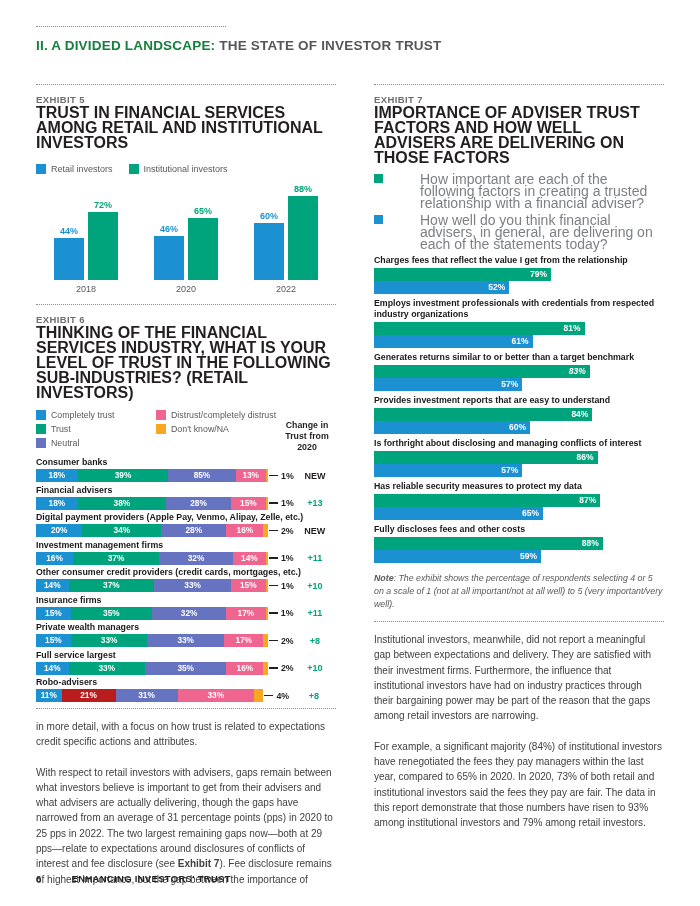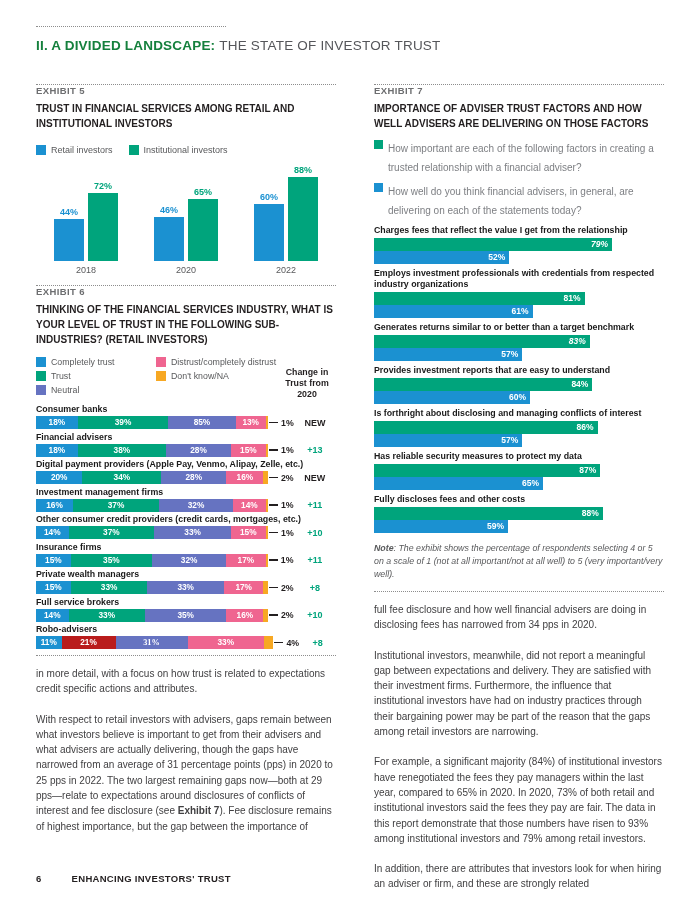--- a/index.html
+++ b/index.html
@@ -1,28 +1,28 @@
 <!DOCTYPE html>
 <html><head>
 <meta charset="utf-8">
 <style>
   html,body{margin:0;padding:0;background:#ffffff;}
   .page{width:700px;height:906px;position:relative;overflow:hidden;background:#fff;
         font-family:"Liberation Sans",sans-serif;color:#231f20;}
   .top-rule{position:absolute;top:26px;left:36px;width:190px;border-top:1.5px dotted #8d8d8d;}
   .header{position:absolute;top:38px;left:36px;font-size:13.5px;letter-spacing:.2px;white-space:nowrap;}
   .kicker{color:#15803d;font-weight:bold;text-align:right;}
-  .htitle{color:#55565a;font-weight:normal;margin-left:4px;}
+  .htitle{color:#55565a;font-weight:bold;margin-left:4px;}
   .columns{position:absolute;top:84px;left:36px;width:628px;display:flex;gap:38px;align-items:flex-start;}
   .col-left{width:300px;}
   .col-right{width:290px;}
   .dotted{border-top:1.5px dotted #8d8d8d;height:0;}
   .mt10{margin-top:10px}.mt6{margin-top:6px}
-  .ex-label{font-size:9.5px;font-weight:bold;color:#6d6e70;letter-spacing:.4px;}
-  .ex-title{font-size:10px;font-weight:bold;color:#231f20;line-height:15px;margin-top:5px;}
+  .ex-label{font-size:9.5px;font-weight:bold;color:#6d6e70;letter-spacing:.4px;margin-top:9px;}
+  .ex-title{font-size:16px;font-weight:bold;color:#231f20;line-height:15px;}
   .leg-item{display:flex;align-items:center;gap:5px;}
   .swatch{width:10px;height:10px;flex:none;}
   .leg-text{display:block;}
   
   .e5-legend{display:flex;gap:16px;margin-top:14px;font-size:9px;color:#58595b;}
   .e5-chart{display:flex;justify-content:space-around;align-items:flex-end;margin-top:6px;height:114px;}
   .e5group{display:flex;flex-direction:column;align-items:center;}
   .e5bars{display:flex;align-items:flex-end;gap:4px;}
   .e5bar{display:flex;flex-direction:column;align-items:center;width:30px;}
   .e5val{font-size:9px;font-weight:bold;margin-bottom:2px;}
@@ -41,21 +41,21 @@
   .e6seg{height:13px;font-size:8.3px;font-weight:bold;color:#fff;text-align:center;
          line-height:13px;overflow:hidden;flex:none;}
   .e6dash{width:9px;height:1.5px;background:#231f20;margin:0 3px 0 1px;flex:none;}
   .e6dk{font-size:8.8px;font-weight:bold;color:#231f20;}
   .e6change{margin-left:auto;width:44px;text-align:center;font-size:9px;font-weight:bold;color:#231f20;}
   .e6change.pos{color:#00a47c;}
   
   .e7-legend{margin-top:8px;}
   .e7-legend .leg-item{align-items:flex-start;margin-bottom:5px;}
   .e7-legend .swatch{margin-top:1px;width:9px;height:9px;}
-  .e7-legend .leg-text{font-size:10px;line-height:19px;color:#7d7f83;}
+  .e7-legend .leg-text{font-size:14px;line-height:12px;color:#7d7f83;margin-left:32px;}
   .e7-rows{margin-top:4px;}
   .e7row{margin-bottom:4px;}
   .e7label{font-size:8.8px;font-weight:bold;line-height:11px;color:#1a1a1a;margin-bottom:2px;}
   .e7bar{height:13px;color:#fff;font-size:8.5px;font-weight:bold;text-align:right;
          line-height:13px;padding-right:4px;box-sizing:border-box;}
   .note{margin-top:9px;font-size:8.8px;font-style:italic;color:#58595b;line-height:13px;}
   .note .nb{font-weight:bold;}
   
   .bodytext{margin-top:10px;}
   .bodyp{font-size:10px;line-height:15.3px;color:#414042;margin:0 0 15px 0;}
@@ -243,39 +243,39 @@
               <div class="e6seg" style="width: 34.8px; background: rgb(27, 145, 209);">15%</div>
               <div class="e6seg" style="width: 76.6px; background: rgb(0, 164, 124);">33%</div>
               <div class="e6seg" style="width: 76.6px; background: rgb(102, 115, 193);">33%</div>
               <div class="e6seg" style="width: 39.4px; background: rgb(239, 101, 144);">17%</div>
               <div class="e6seg" style="width: 4.6px; background: rgb(247, 168, 35);"></div>
             </div>
             <div class="e6dash"></div>
             <div class="e6dk">2%</div>
             <div class="e6change pos">+8</div>
           </div>
-          <div class="e6label">Full service brokers</div>
+          <div class="e6label">Full service largest</div>
           <div class="e6barline">
             <div class="e6track">
               <div class="e6seg" style="width: 32.5px; background: rgb(27, 145, 209);">14%</div>
               <div class="e6seg" style="width: 76.6px; background: rgb(0, 164, 124);">33%</div>
               <div class="e6seg" style="width: 81.2px; background: rgb(102, 115, 193);">35%</div>
               <div class="e6seg" style="width: 37.1px; background: rgb(239, 101, 144);">16%</div>
               <div class="e6seg" style="width: 4.6px; background: rgb(247, 168, 35);"></div>
             </div>
             <div class="e6dash"></div>
             <div class="e6dk">2%</div>
             <div class="e6change pos">+10</div>
           </div>
           <div class="e6label">Robo-advisers</div>
           <div class="e6barline">
             <div class="e6track">
               <div class="e6seg" style="width: 25.5px; background: rgb(27, 145, 209);">11%</div>
               <div class="e6seg" style="width: 54px; background: #b91c1c;">21%</div>
-              <div class="e6seg" style="width: 72px; background: rgb(102, 115, 193); font-family: Liberation Serif, serif;">31%</div>
+              <div class="e6seg" style="width: 62px; background: rgb(102, 115, 193);">31%</div>
               <div class="e6seg" style="width: 76.6px; background: rgb(239, 101, 144);">33%</div>
               <div class="e6seg" style="width: 9.3px; background: rgb(247, 168, 35);"></div>
             </div>
             <div class="e6dash"></div>
             <div class="e6dk">4%</div>
             <div class="e6change pos">+8</div>
           </div>
         </div>
 
       <div class="dotted mt6"></div>
@@ -295,21 +295,21 @@
             <span class="leg-text">How important are each of the following factors in creating a trusted relationship with a financial adviser?</span>
           </div>
           <div class="leg-item">
             <span class="swatch" style="background: rgb(27, 145, 209);"></span>
             <span class="leg-text">How well do you think financial advisers, in general, are delivering on each of the statements today?</span>
           </div>
         </div>
       <div class="e7-rows">
           <div class="e7row">
             <div class="e7label">Charges fees that reflect the value I get from the relationship</div>
-            <div class="e7bar" style="width: 238px; background: rgb(0, 164, 124); font-style: italic;">79%</div>
+            <div class="e7bar" style="width: 177px; background: rgb(0, 164, 124);">79%</div>
             <div class="e7bar" style="width: 135.2px; background: rgb(27, 145, 209);">52%</div>
           </div>
           <div class="e7row">
             <div class="e7label">Employs investment professionals with credentials from respected industry organizations</div>
             <div class="e7bar" style="width: 210.6px; background: rgb(0, 164, 124);">81%</div>
             <div class="e7bar" style="width: 158.6px; background: rgb(27, 145, 209);">61%</div>
           </div>
           <div class="e7row">
             <div class="e7label">Generates returns similar to or better than a target benchmark</div>
             <div class="e7bar" style="width: 215.8px; background: rgb(0, 164, 124); font-style: italic;">83%</div>
@@ -326,32 +326,30 @@
             <div class="e7bar" style="width: 148.2px; background: rgb(27, 145, 209);">57%</div>
           </div>
           <div class="e7row">
             <div class="e7label">Has reliable security measures to protect my data</div>
             <div class="e7bar" style="width: 226.2px; background: rgb(0, 164, 124);">87%</div>
             <div class="e7bar" style="width: 169px; background: rgb(27, 145, 209);">65%</div>
           </div>
           <div class="e7row">
             <div class="e7label">Fully discloses fees and other costs</div>
             <div class="e7bar" style="width: 228.8px; background: rgb(0, 164, 124);">88%</div>
-            <div class="e7bar" style="width: 134px; background: rgb(27, 145, 209);">59%</div>
+            <div class="e7bar" style="width: 167px; background: rgb(27, 145, 209);">59%</div>
           </div>
         </div>
       <div class="note">
         <span class="nb">Note</span><span>: The exhibit shows the percentage of respondents selecting 4 or 5 on a scale of 1 (not at all important/not at all well) to 5 (very important/very well).</span>
       </div>
       <div class="dotted mt10"></div>
       <div class="bodytext">
-          <p class="bodyp"><span>full fee disclosure and how well financial advisers are doing in disclosing fees has narrowed from 34 pps in 2020.</span></p>
           <p class="bodyp"><span>Institutional investors, meanwhile, did not report a meaningful gap between expectations and delivery. They are satisfied with their investment firms. Furthermore, the influence that institutional investors have had on industry practices through their bargaining power may be part of the reason that the gaps among retail investors are narrowing.</span></p>
           <p class="bodyp"><span>For example, a significant majority (84%) of institutional investors have renegotiated the fees they pay managers within the last year, compared to 65% in 2020. In 2020, 73% of both retail and institutional investors said the fees they pay are fair. The data in this report demonstrate that those numbers have risen to 93% among institutional investors and 79% among retail investors.</span></p>
-          <p class="bodyp"><span>In addition, there are attributes that investors look for when hiring an adviser or firm, and these are strongly related</span></p>
         </div>
     </div>
   </div>
 
   <div class="footer">
     <span>6</span>
     <span>ENHANCING INVESTORS' TRUST</span>
   </div>
 </div>
 

